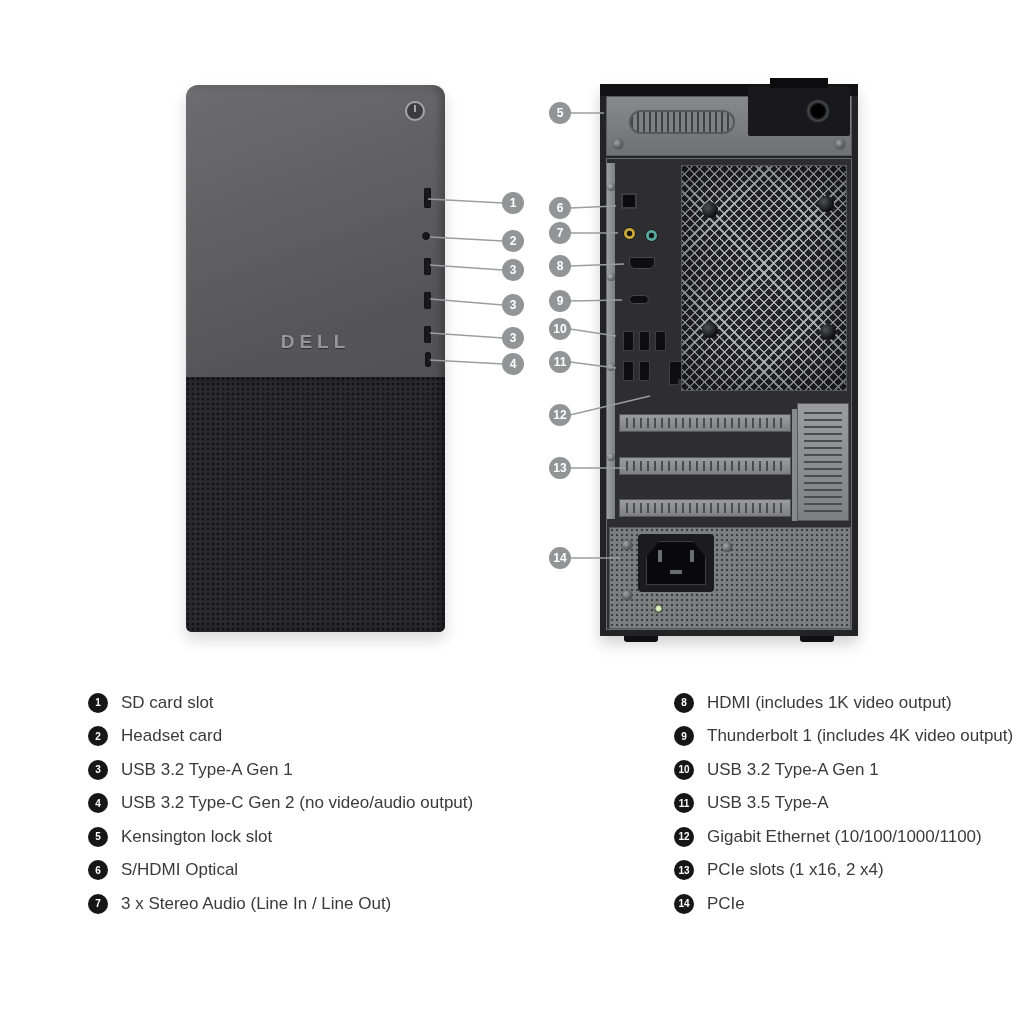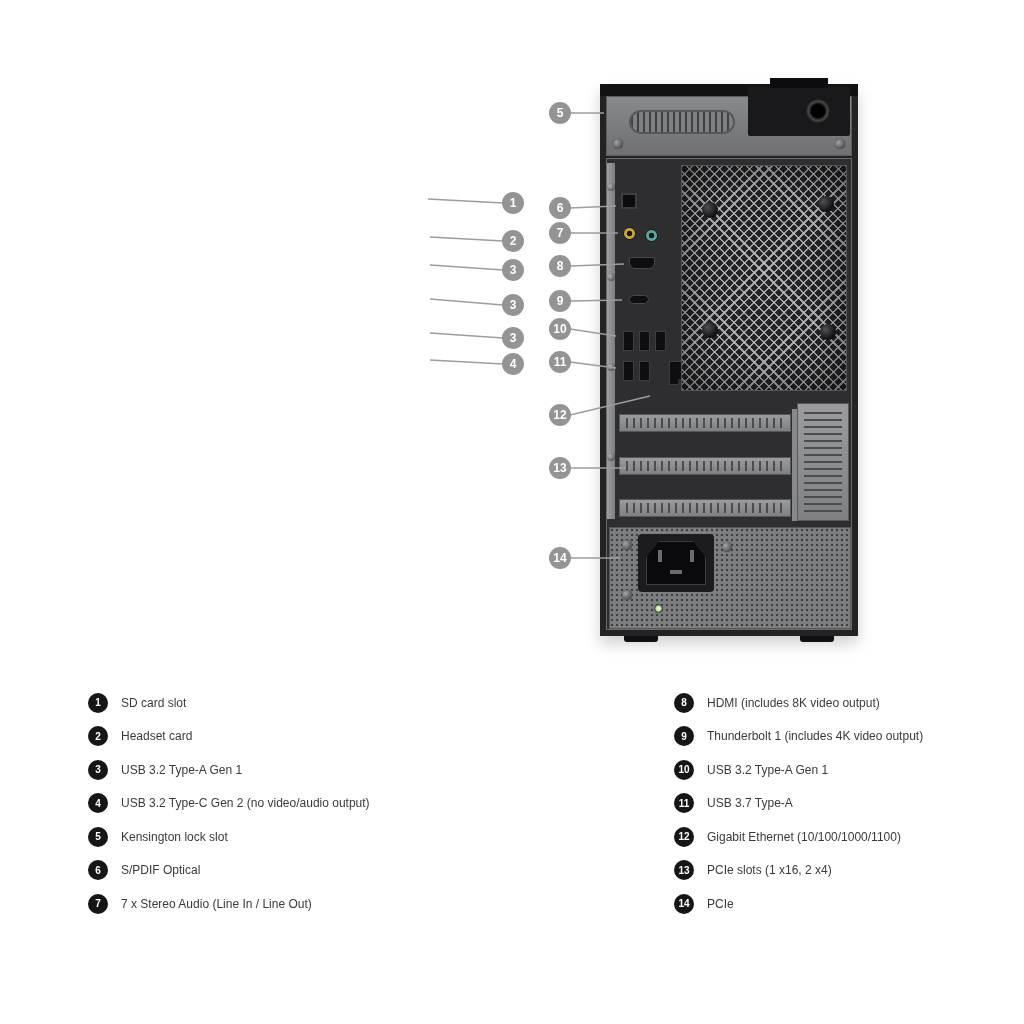--- a/index.html
+++ b/index.html
@@ -161,27 +161,38 @@
   .legend { position: absolute; left: 0; top: 686px; width: 1024px; }
   .lcol { position: absolute; top: 0; }
   .lcol.left  { left: 88px; }
   .lcol.right { left: 674px; }
   .lrow { display: flex; align-items: center; gap: 13px; height: 33.5px; }
   .lb {
     width: 20px; height: 20px; border-radius: 50%; background: #161616; color: #fff;
     font-size: 10px; font-weight: bold; display: flex; align-items: center; justify-content: center;
     flex: 0 0 20px;
   }
-  .lt { font-size: 12px; color: #3a3a3a; }
+  .lt { font-size: 17px; color: #3a3a3a; }
 </style>
 </head>
 <body>
 
 <div class="canvas">
 
+  <div class="front-tower">
+    <div class="power-btn"></div>
+    <div class="dell-logo">DELL</div>
+    <div class="fport sd"></div>
+    <div class="fport jack"></div>
+    <div class="fport usb" style="top:173px"></div>
+    <div class="fport usb" style="top:207px"></div>
+    <div class="fport usb" style="top:241px"></div>
+    <div class="fport usbc"></div>
+    <div class="front-mesh"></div>
+  </div>
 
   <div class="back-tower">
     <div class="bt-topbar"></div>
     <div class="bt-strip">
       <div class="bt-vent"></div>
       <div class="screw" style="left:6px;top:42px"></div>
       <div class="screw" style="left:228px;top:42px"></div>
     </div>
     <div class="bt-lock"></div>
 
@@ -290,43 +301,43 @@
       <div class="lrow">
         <span class="lb">4</span>
         <span class="lt">USB 3.2 Type-C Gen 2 (no video/audio output)</span>
       </div>
       <div class="lrow">
         <span class="lb">5</span>
         <span class="lt">Kensington lock slot</span>
       </div>
       <div class="lrow">
         <span class="lb">6</span>
-        <span class="lt">S/PDIF Optical</span>
+        <span class="lt">S/HDMI Optical</span>
       </div>
       <div class="lrow">
         <span class="lb">7</span>
-        <span class="lt">7 x Stereo Audio (Line In / Line Out)</span>
+        <span class="lt">3 x Stereo Audio (Line In / Line Out)</span>
       </div>
     </div>
     <div class="lcol right">
       <div class="lrow">
         <span class="lb">8</span>
-        <span class="lt">HDMI (includes 8K video output)</span>
+        <span class="lt">HDMI (includes 1K video output)</span>
       </div>
       <div class="lrow">
         <span class="lb">9</span>
         <span class="lt">Thunderbolt 1 (includes 4K video output)</span>
       </div>
       <div class="lrow">
         <span class="lb">10</span>
         <span class="lt">USB 3.2 Type-A Gen 1</span>
       </div>
       <div class="lrow">
         <span class="lb">11</span>
-        <span class="lt">USB 3.7 Type-A</span>
+        <span class="lt">USB 3.5 Type-A</span>
       </div>
       <div class="lrow">
         <span class="lb">12</span>
         <span class="lt">Gigabit Ethernet (10/100/1000/1100)</span>
       </div>
       <div class="lrow">
         <span class="lb">13</span>
         <span class="lt">PCIe slots (1 x16, 2 x4)</span>
       </div>
       <div class="lrow">

